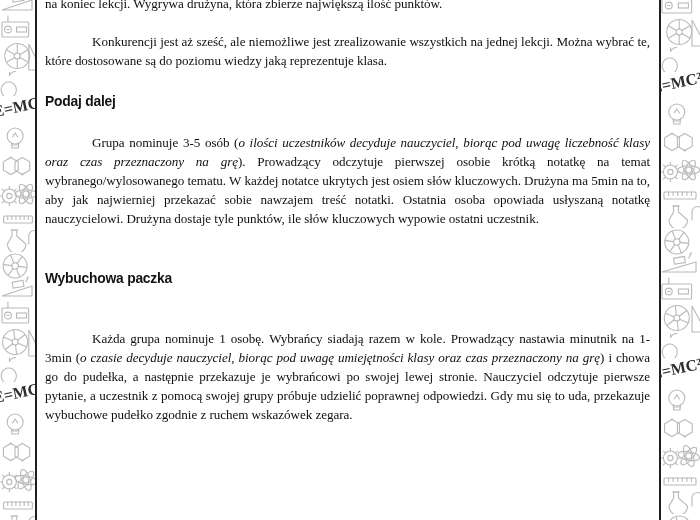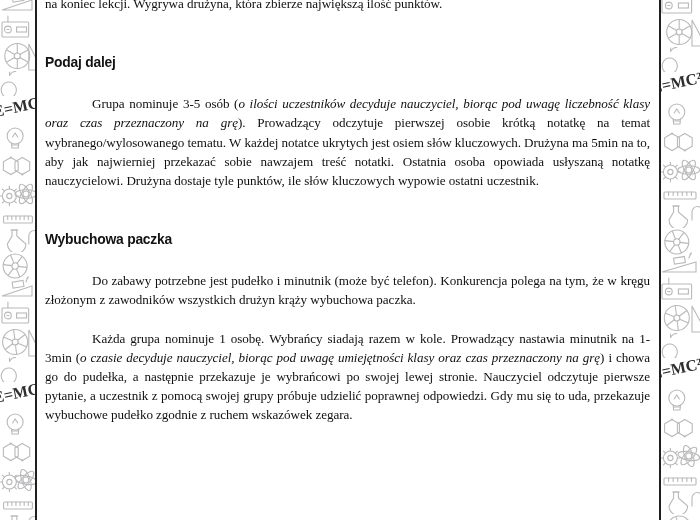--- a/index.html
+++ b/index.html
@@ -430,30 +430,30 @@
       </div>
   </div>
   <div class="page-rule right"></div>
 
   <div id="content">
 
     <p class="body-par no-indent">na koniec lekcji. Wygrywa drużyna, która zbierze największą ilość punktów.</p>
 
     <div class="gap-sm"></div>
 
+    <p class="body-par">Konkurencji jest aż sześć, ale niemożliwe jest zrealizowanie wszystkich na jednej lekcji. Można wybrać te, które dostosowane są do poziomu wiedzy jaką reprezentuje klasa.</p>
 
     <div id="sections-host">
         <div class="gap-head-before"></div>
         <h2 class="section-head">Podaj dalej</h2>
         <div class="gap-head-after"></div>
         <p class="body-par"><span>Grupa nominuje 3-5 osób (</span><em>o ilości uczestników decyduje nauczyciel, biorąc pod uwagę liczebność klasy oraz czas przeznaczony na grę</em><span>). Prowadzący odczytuje pierwszej osobie krótką notatkę na temat wybranego/wylosowanego tematu. W każdej notatce ukrytych jest osiem słów kluczowych. Drużyna ma 5min na to, aby jak najwierniej przekazać sobie nawzajem treść notatki. Ostatnia osoba opowiada usłyszaną notatkę nauczycielowi. Drużyna dostaje tyle punktów, ile słów kluczowych wypowie ostatni uczestnik.</span></p>
         <div class="gap-sm"></div>
         <div class="gap-head-before"></div>
         <h2 class="section-head">Wybuchowa paczka</h2>
         <div class="gap-head-after"></div>
-        <p class="body-par"><span>Do zabawy potrzebne jest pudełko i minutnik (może być telefon). Konkurencja polega na tym, że w kręgu złożonym z zawodników wszystkich drużyn krąży wybuchowa paczka.</span></p>
         <div class="gap-sm"></div>
         <p class="body-par"><span>Każda grupa nominuje 1 osobę. Wybrańcy siadają razem w kole. Prowadzący nastawia minutnik na 1-3min (</span><em>o czasie decyduje nauczyciel, biorąc pod uwagę umiejętności klasy oraz czas przeznaczony na grę</em><span>) i chowa go do pudełka, a następnie przekazuje je wybrańcowi po swojej lewej stronie. Nauczyciel odczytuje pierwsze pytanie, a uczestnik z pomocą swojej grupy próbuje udzielić poprawnej odpowiedzi. Gdy mu się to uda, przekazuje wybuchowe pudełko zgodnie z ruchem wskazówek zegara.</span></p>
         <div class="gap-sm"></div>
       </div>
 
   </div>
 </div>
 
 </body></html>

